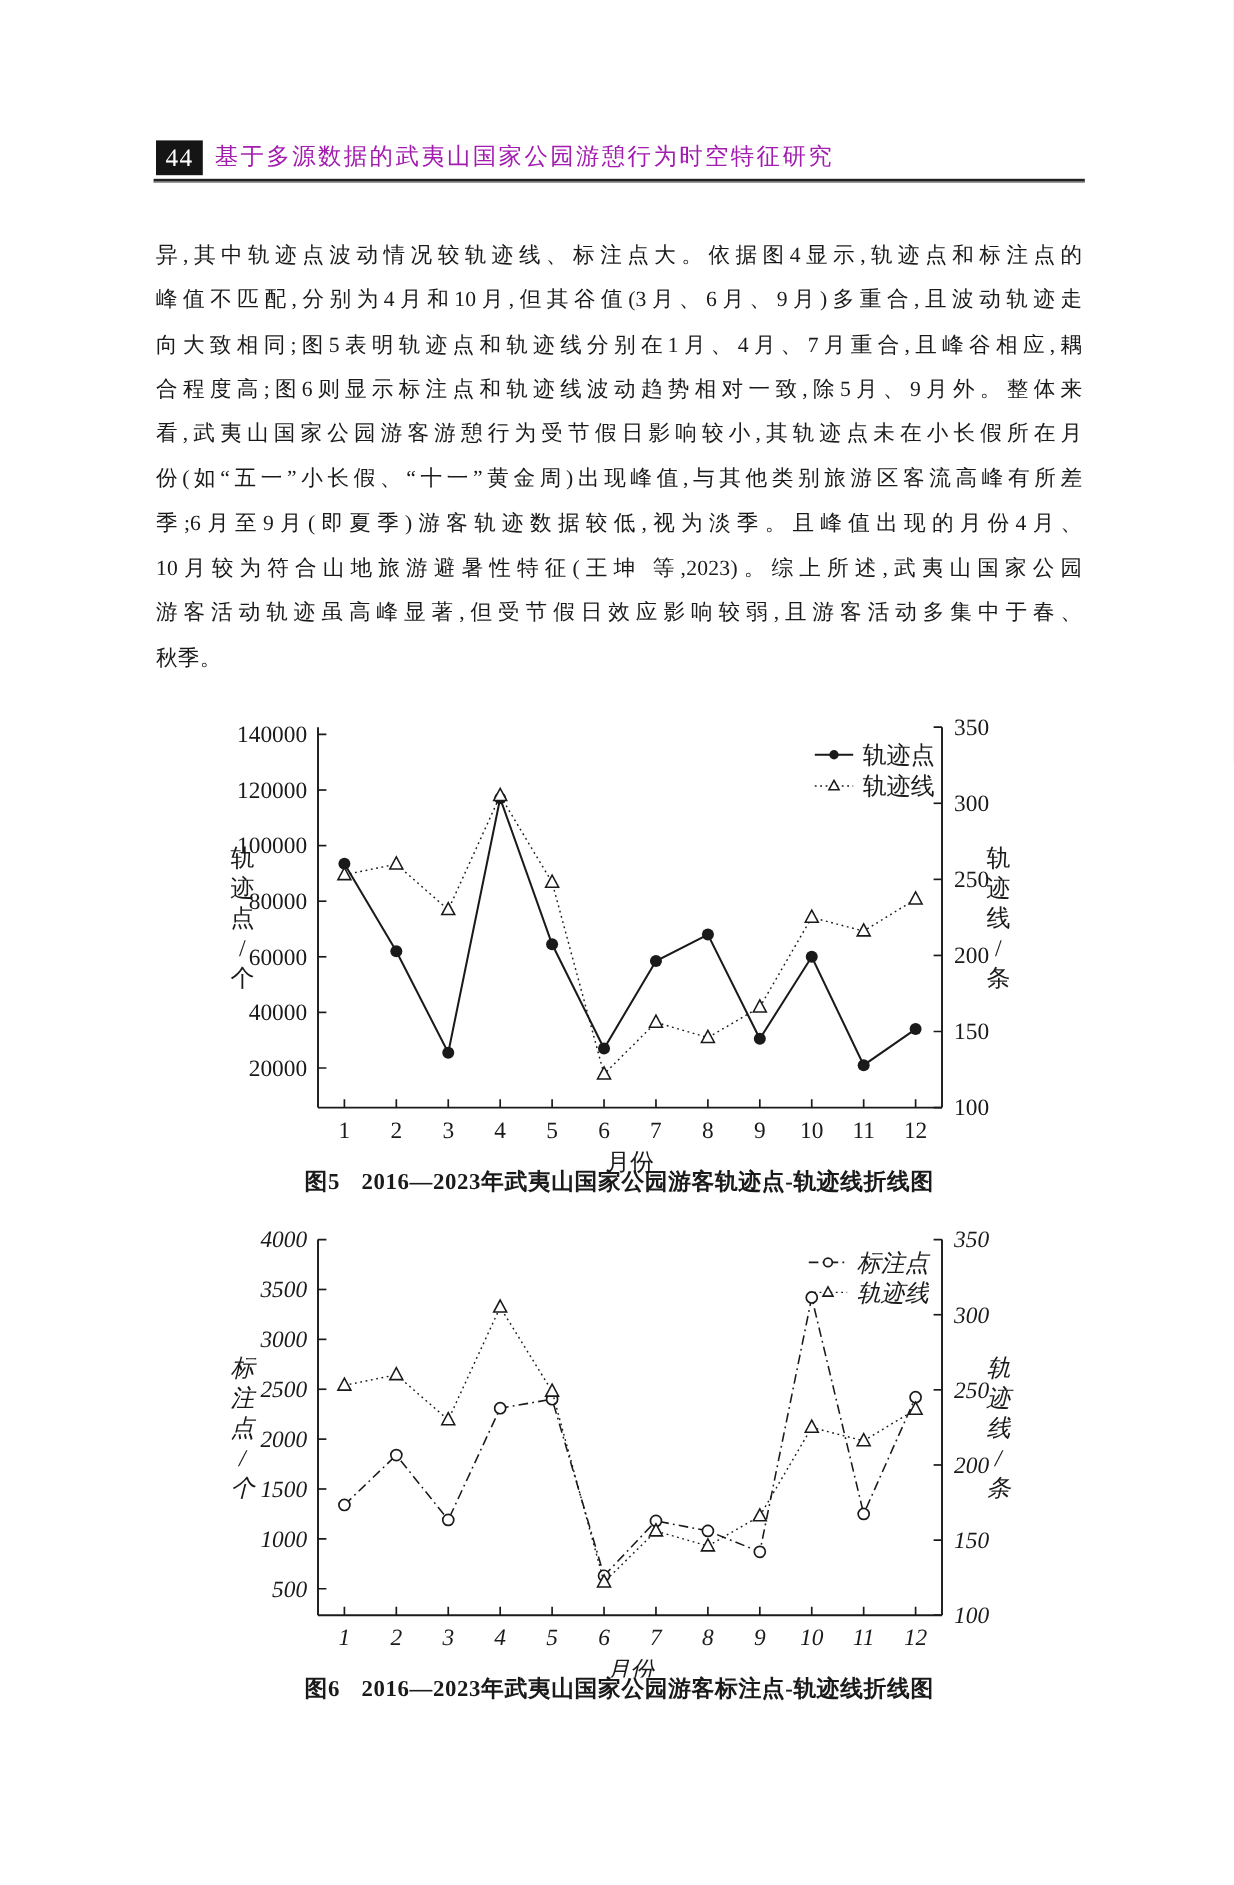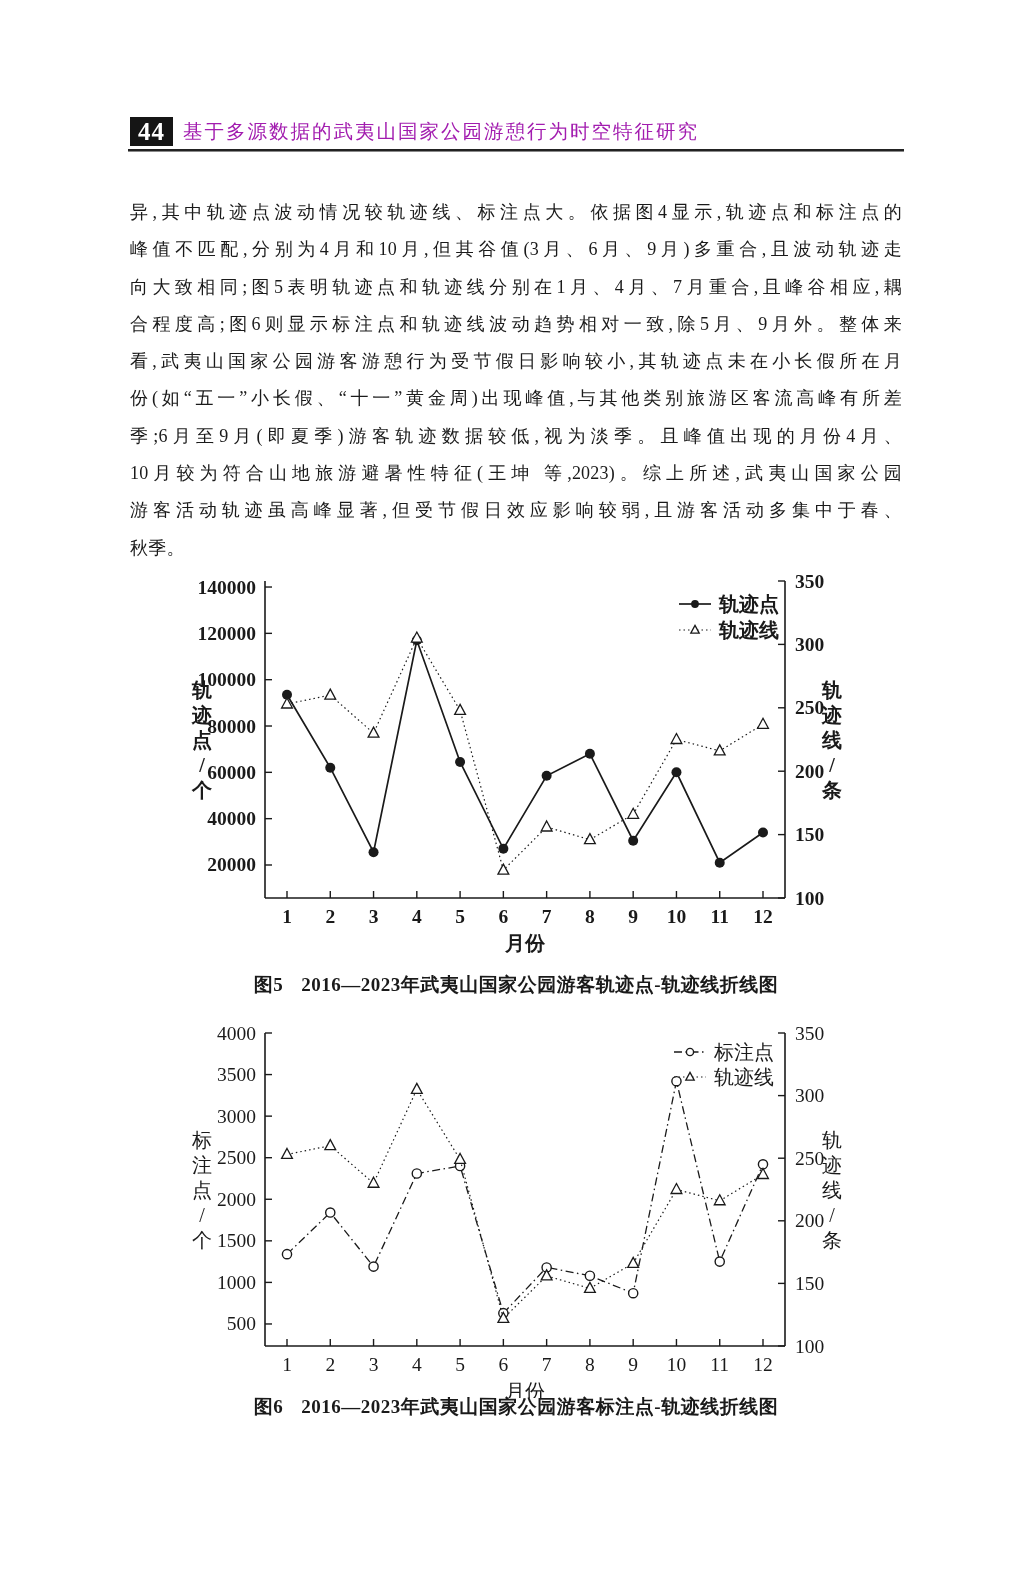--- a/index.html
+++ b/index.html
@@ -4,38 +4,38 @@
 <style>
   html,body{margin:0;padding:0;background:#e8e8e8;}
   .page{
     position:relative; width:1028px; height:1571px; background:#ffffff;
     margin:0 auto; overflow:hidden;
     font-family:"Liberation Serif","DejaVu Serif",serif; color:#1a1a1a;
   }
   .hdr{position:absolute; left:130px; top:117px; width:772px; height:33px;}
   .hdr .pagenum{
     display:inline-block; background:#151515; color:#ffffff;
-    font-size:25px; font-weight:bold; line-height:29px; padding:0 8px;
+    font-size:21px; font-weight:normal; line-height:29px; padding:0 8px;
     vertical-align:top; letter-spacing:1px;
   }
   .hdr .rtitle{
     display:inline-block; font-size:19.5px; line-height:29px; letter-spacing:2px;
     color:#a21caf; margin-left:10px; vertical-align:top;
   }
   .hdr-rule{position:absolute; left:128px; top:149px; width:776px; height:2px;
     background:#222; border-bottom:1px solid #8a8a8a;}
   .bodytext{position:absolute; left:130px; top:174px; width:772px; font-size:18px;margin-top:20px;}
   .tline{
     height:37.3px; line-height:37.3px; white-space:nowrap;
     text-align:justify; text-align-last:justify; letter-spacing:0.2px;
   }
   .tline.last{text-align-last:left;}
   .chart{position:absolute; left:130px;}
-  #chart5{top:568px; width:760px; height:388px;font-weight:bold;}
-  #chart6{top:1018px; width:760px; height:380px;}
+  #chart5{top:593px; width:760px; height:388px;}
+  #chart6{top:1018px; width:760px; height:380px;font-style:italic;}
   .caption{
     position:absolute; left:130px; width:772px; text-align:center;
     font-size:19px; font-weight:bold; letter-spacing:0.5px;
   }
   #caption5{top:972px;}
   #caption6{top:1394px;}
   .caption .cap-label{margin-right:18px;}
   svg text{font-family:"Liberation Serif","DejaVu Serif",serif; fill:#1a1a1a;}
 </style>
 </head>

